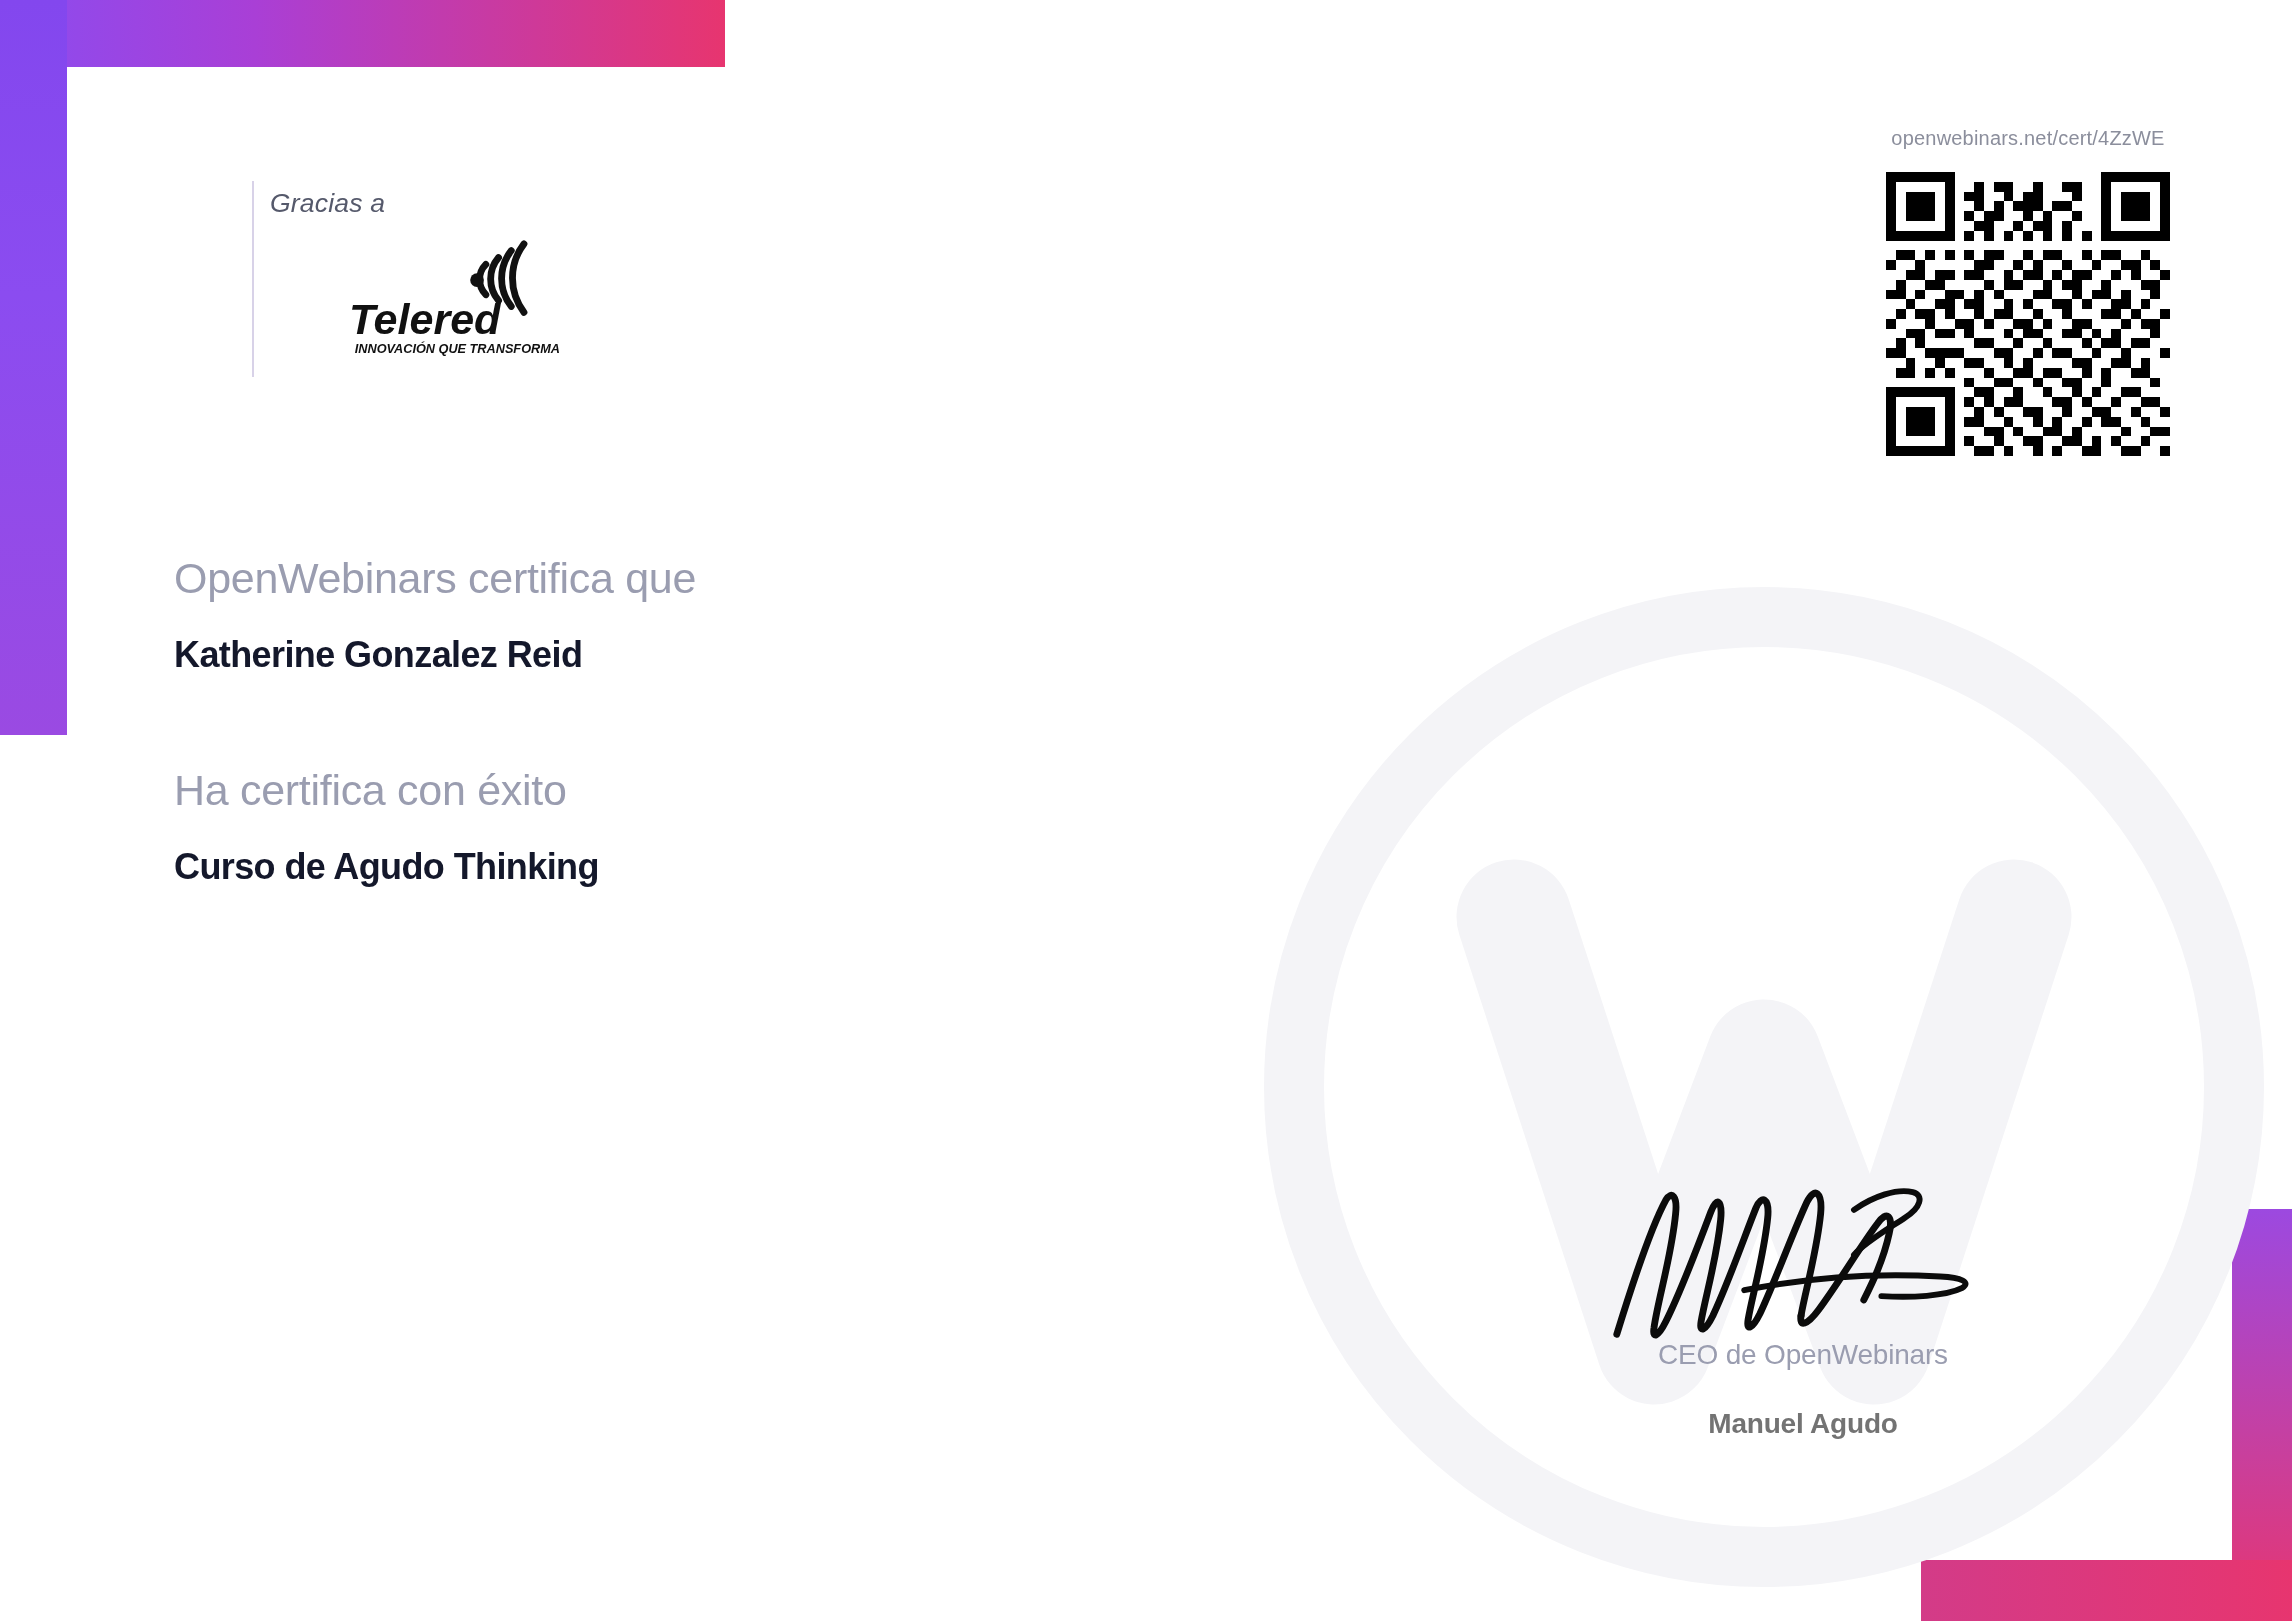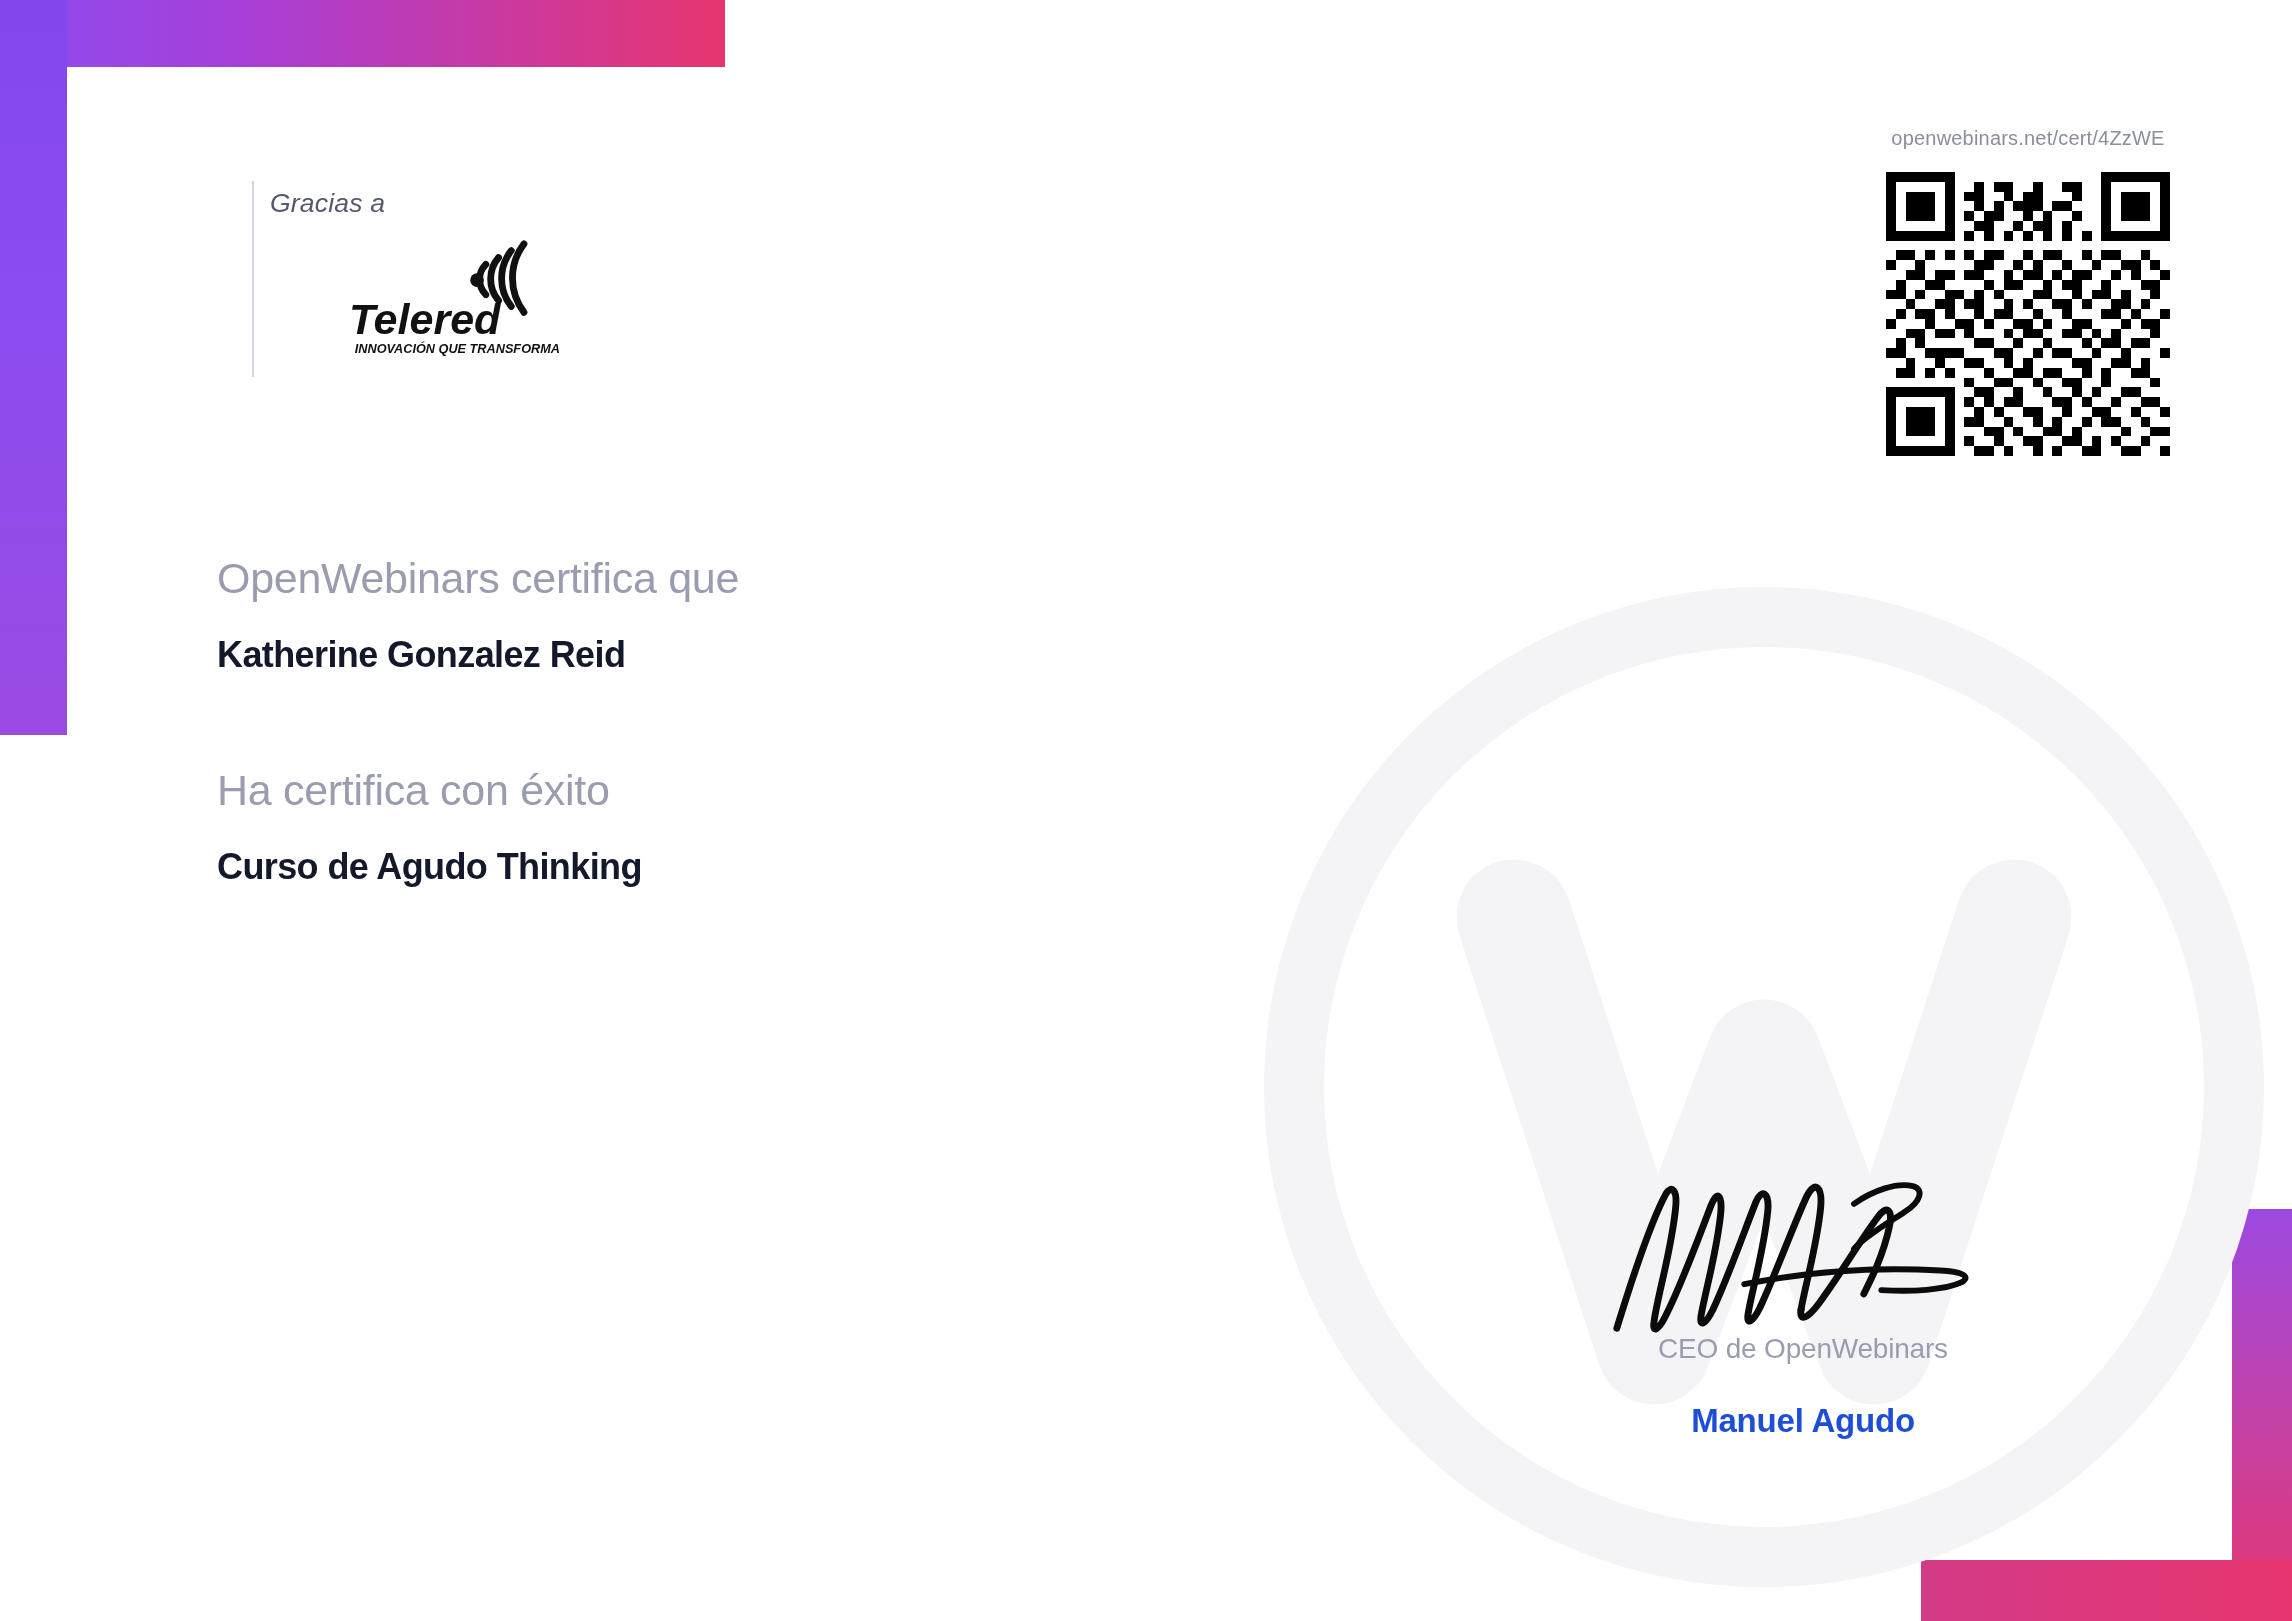--- a/index.html
+++ b/index.html
@@ -148,21 +148,20 @@
     display: block;
     margin: 0 auto;
   }
 
   
   .body-block {
     position: absolute;
     left: 174px;
     top: 554px;
     width: 1372px;
-    margin-left: 43px;
   }
   .label-muted {
     font-size: 43px;
     color: #9a9db0;
     font-weight: 400;
     letter-spacing: -0.3px;
   }
   .value-strong {
     font-size: 36px;
     color: #14182b;
@@ -206,22 +205,22 @@
   .sign-img {
     display: block;
     margin: 0 auto -9.8px auto;
   }
   .sign-role {
     font-size: 28px;
     color: #9a9db0;
     letter-spacing: -0.2px;
   }
   .sign-name {
-    font-size: 33px;
-    color: #1d4ed8;
+    font-size: 28px;
+    color: #737373;
     font-weight: 700;
     margin-top: 37px;
     letter-spacing: -0.2px;
   }
 </style>
 </head>
 <body>
 
 <div class="certificate">
 

